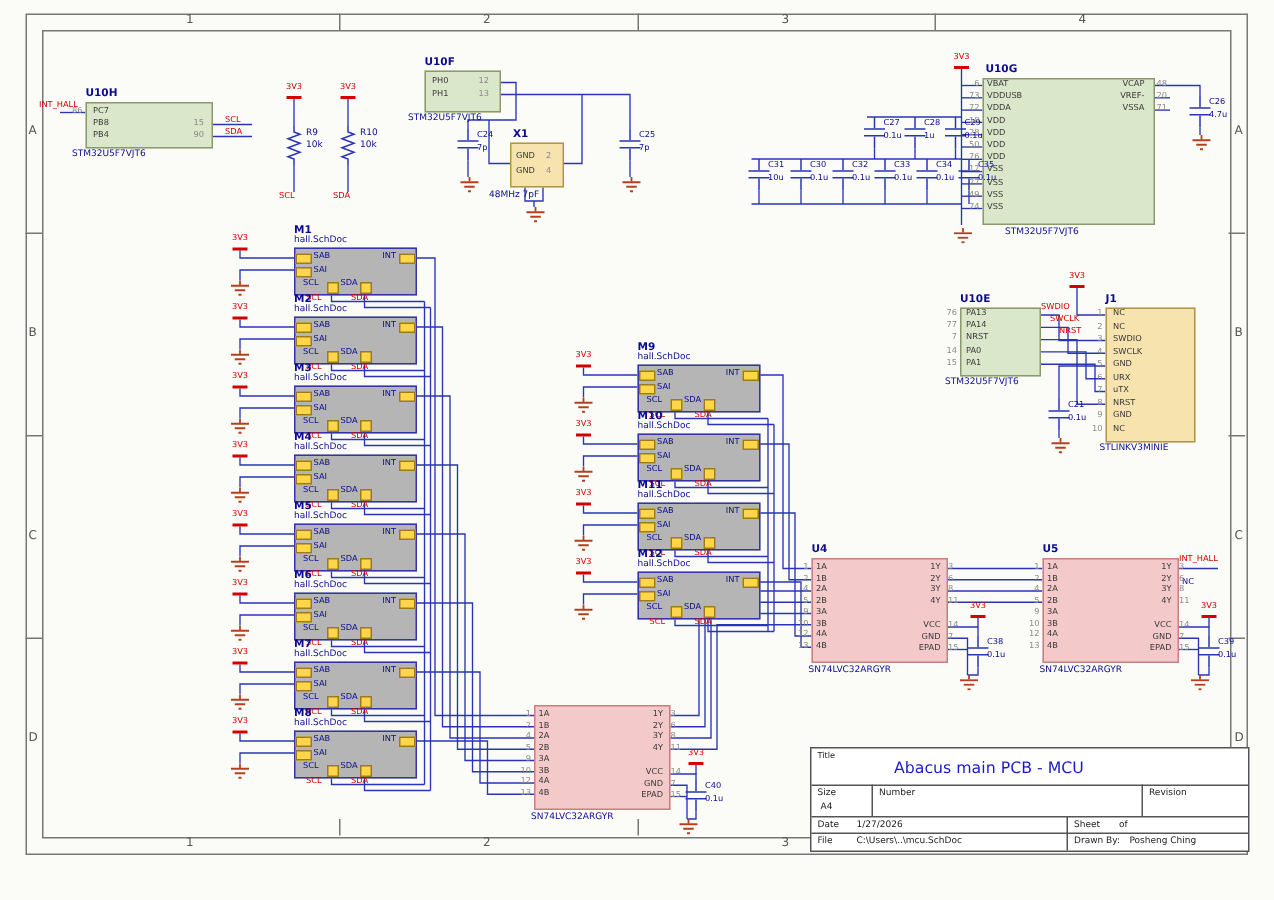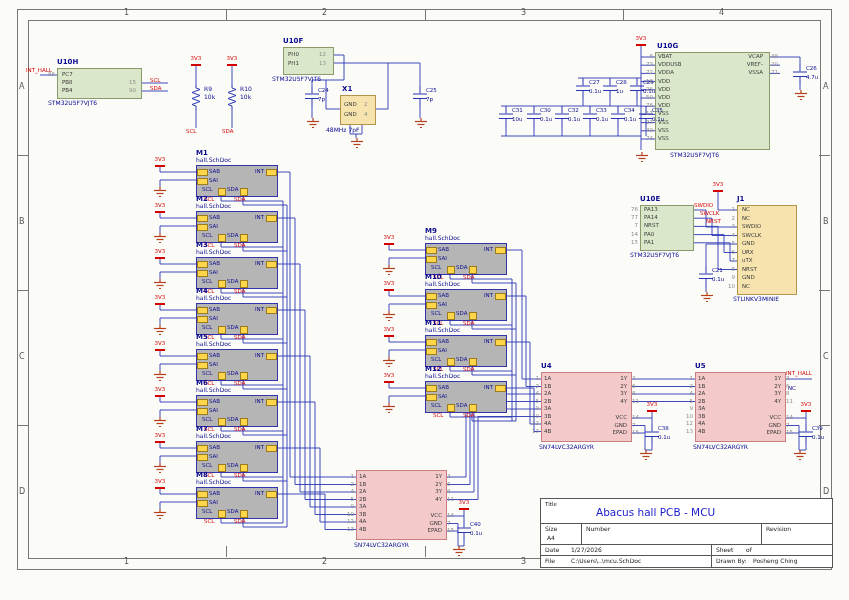--- a/index.html
+++ b/index.html
@@ -247,21 +247,21 @@
   <div class="abs t6 navy" style="left:733px;top:296px">STLINKV3MINIE</div>
 
   <div class="abs t5 red" style="left:786px;top:371px">INT_HALL</div>
   <div class="abs t5 navy" style="left:788px;top:386px">NC</div>
 
   <div class="abs t5 red" style="left:186px;top:129px">SCL</div>
   <div class="abs t5 red" style="left:222px;top:129px">SDA</div>
 
   <div class="abs" style="left:540px;top:498px;width:291px;height:68px;border:1px solid #555;background:#fff">
     <div class="abs tb" style="left:4px;top:3px;font-size:5.5px">Title</div>
-    <div class="abs" style="left:55px;top:8px;font-size:10.5px;color:#1a1acc">Abacus hall PCB - MCU</div>
+    <div class="abs" style="left:55px;top:8px;font-size:10.5px;color:#1a1acc">Abacus main PCB - MCU</div>
     <div class="abs tbline" style="left:0;top:24px;width:291px;height:1px"></div>
     <div class="abs tb" style="left:4px;top:27px">Size</div>
     <div class="abs tb" style="left:6px;top:36px">A4</div>
     <div class="abs tbline" style="left:40px;top:24px;width:1px;height:21px"></div>
     <div class="abs tb" style="left:45px;top:27px">Number</div>
     <div class="abs tbline" style="left:220px;top:24px;width:1px;height:21px"></div>
     <div class="abs tb" style="left:225px;top:27px">Revision</div>
     <div class="abs tbline" style="left:0;top:45px;width:291px;height:1px"></div>
     <div class="abs tb" style="left:4px;top:48px">Date</div>
     <div class="abs tb" style="left:30px;top:48px">1/27/2026</div>

